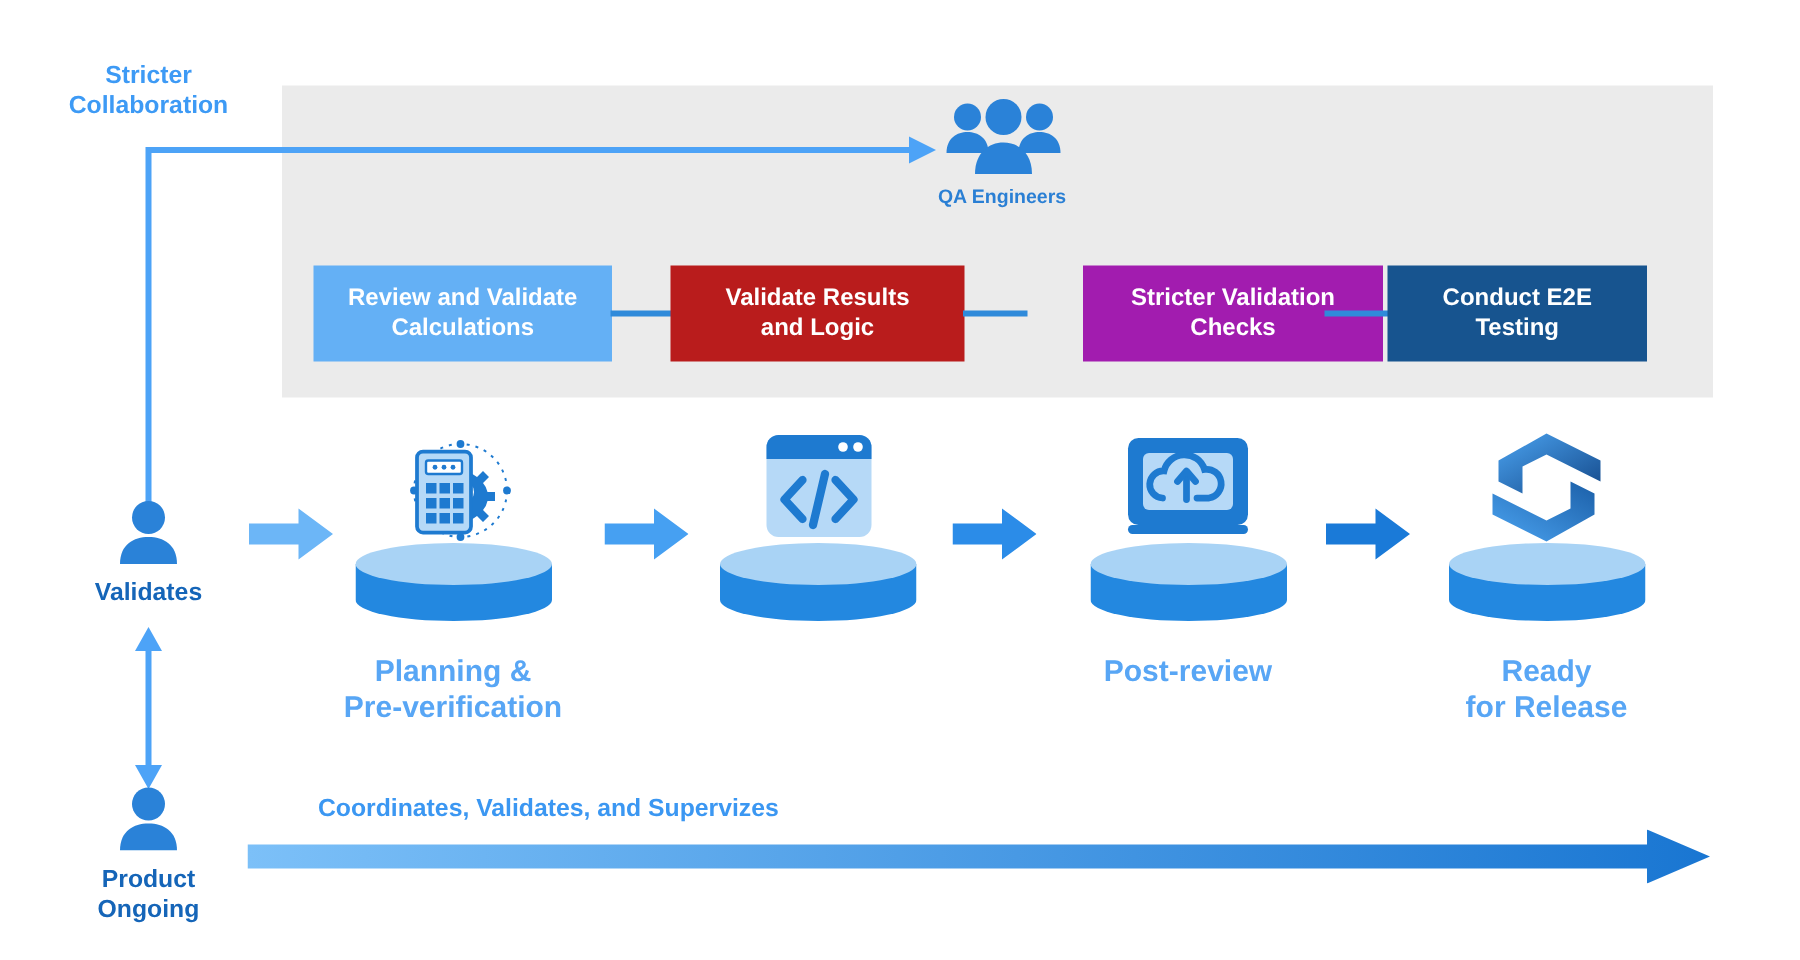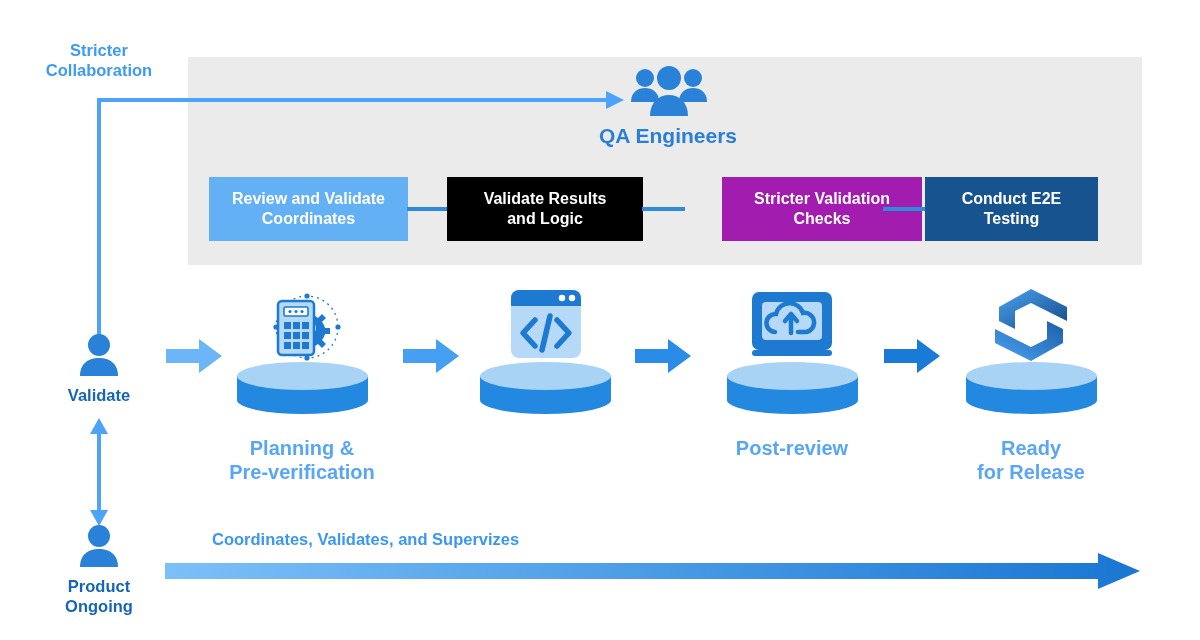--- a/index.html
+++ b/index.html
@@ -41,21 +41,21 @@
     left: 10px;
     top: 40px;
     width: 178px;
     font-size: 16.5px;
     color: #3d9af5;
   }
   .qa-label {
     left: 548px;
     top: 123px;
     width: 240px;
-    font-size: 21px;
+    font-size: 13px;
     color: #2a7fd4;
   }
   .role-label {
     font-size: 16.5px;
     color: #1565b8;
   }
   .dev-label { left: 18px; top: 385px; width: 162px; }
   .pm-label  { left: 18px; top: 576px; width: 162px; }
   .stage-label {
     font-size: 20px;
@@ -85,21 +85,21 @@
     justify-content: center;
     text-align: center;
     color: #ffffff;
     font-weight: bold;
     font-size: 16px;
     line-height: 1.24;
     white-space: pre-line;
     box-sizing: border-box;
   }
   .vbox-0 { left: 209px; width: 199px; background: #64b0f5; }
-  .vbox-1 { left: 447px; width: 196px; background: #000000; }
+  .vbox-1 { left: 447px; width: 196px; background: #b91c1c; }
   .vbox-2 { left: 722px; width: 200px; background: #a21caf; }
   .vbox-3 { left: 925px; width: 173px; background: #17548f; }
   .vconn {
     position: absolute;
     top: 207px;
     height: 4px;
     background: #2f8ada;
   }
   .vconn-0 { left: 407px; width: 41px; }
   .vconn-1 { left: 642px; width: 43px; }
@@ -152,36 +152,36 @@
     <circle cx="15" cy="12" r="9" fill="#2a82d8"></circle>
     <path d="M1,36 C1,26 8,22 15,22 C22,22 29,26 29,36 Z" fill="#2a82d8"></path>
     <circle cx="63" cy="12" r="9" fill="#2a82d8"></circle>
     <path d="M49,36 C49,26 56,22 63,22 C70,22 77,26 77,36 Z" fill="#2a82d8"></path>
     <circle cx="39" cy="12" r="12" fill="#2a82d8"></circle>
     <path d="M20,50 C20,36 29,29 39,29 C49,29 58,36 58,50 Z" fill="#2a82d8"></path>
   </svg>
   <div class="lbl qa-label">QA Engineers</div>
 
   <div class="vbox vbox-0">Review and Validate
-Coordinates</div>
+Calculations</div>
   <div class="vconn vconn-0"></div>
   <div class="vbox vbox-1">Validate Results
 and Logic</div>
   <div class="vconn vconn-1"></div>
   <div class="vbox vbox-2">Stricter Validation
 Checks</div>
   <div class="vconn vconn-2"></div>
   <div class="vbox vbox-3">Conduct E2E
 Testing</div>
 
   <svg class="person-icon person-dev" viewBox="0 0 44 44">
     <circle cx="22" cy="13" r="11" fill="#2a82d8"></circle>
     <path d="M3,44 C3,31 12,26 22,26 C32,26 41,31 41,44 Z" fill="#2a82d8"></path>
   </svg>
-  <div class="lbl role-label dev-label">Validate</div>
+  <div class="lbl role-label dev-label">Validates</div>
 
   <svg class="conn-svg dev-pm-link" viewBox="0 0 30 108">
     <line x1="15" y1="14" x2="15" y2="94" stroke="#4da3f7" stroke-width="4"></line>
     <path d="M6,16 L15,0 L24,16 Z" fill="#4da3f7"></path>
     <path d="M6,92 L15,108 L24,92 Z" fill="#4da3f7"></path>
   </svg>
 
   <svg class="person-icon person-pm" viewBox="0 0 44 44">
     <circle cx="22" cy="13" r="11" fill="#2a82d8"></circle>
     <path d="M3,44 C3,31 12,26 22,26 C32,26 41,31 41,44 Z" fill="#2a82d8"></path>

